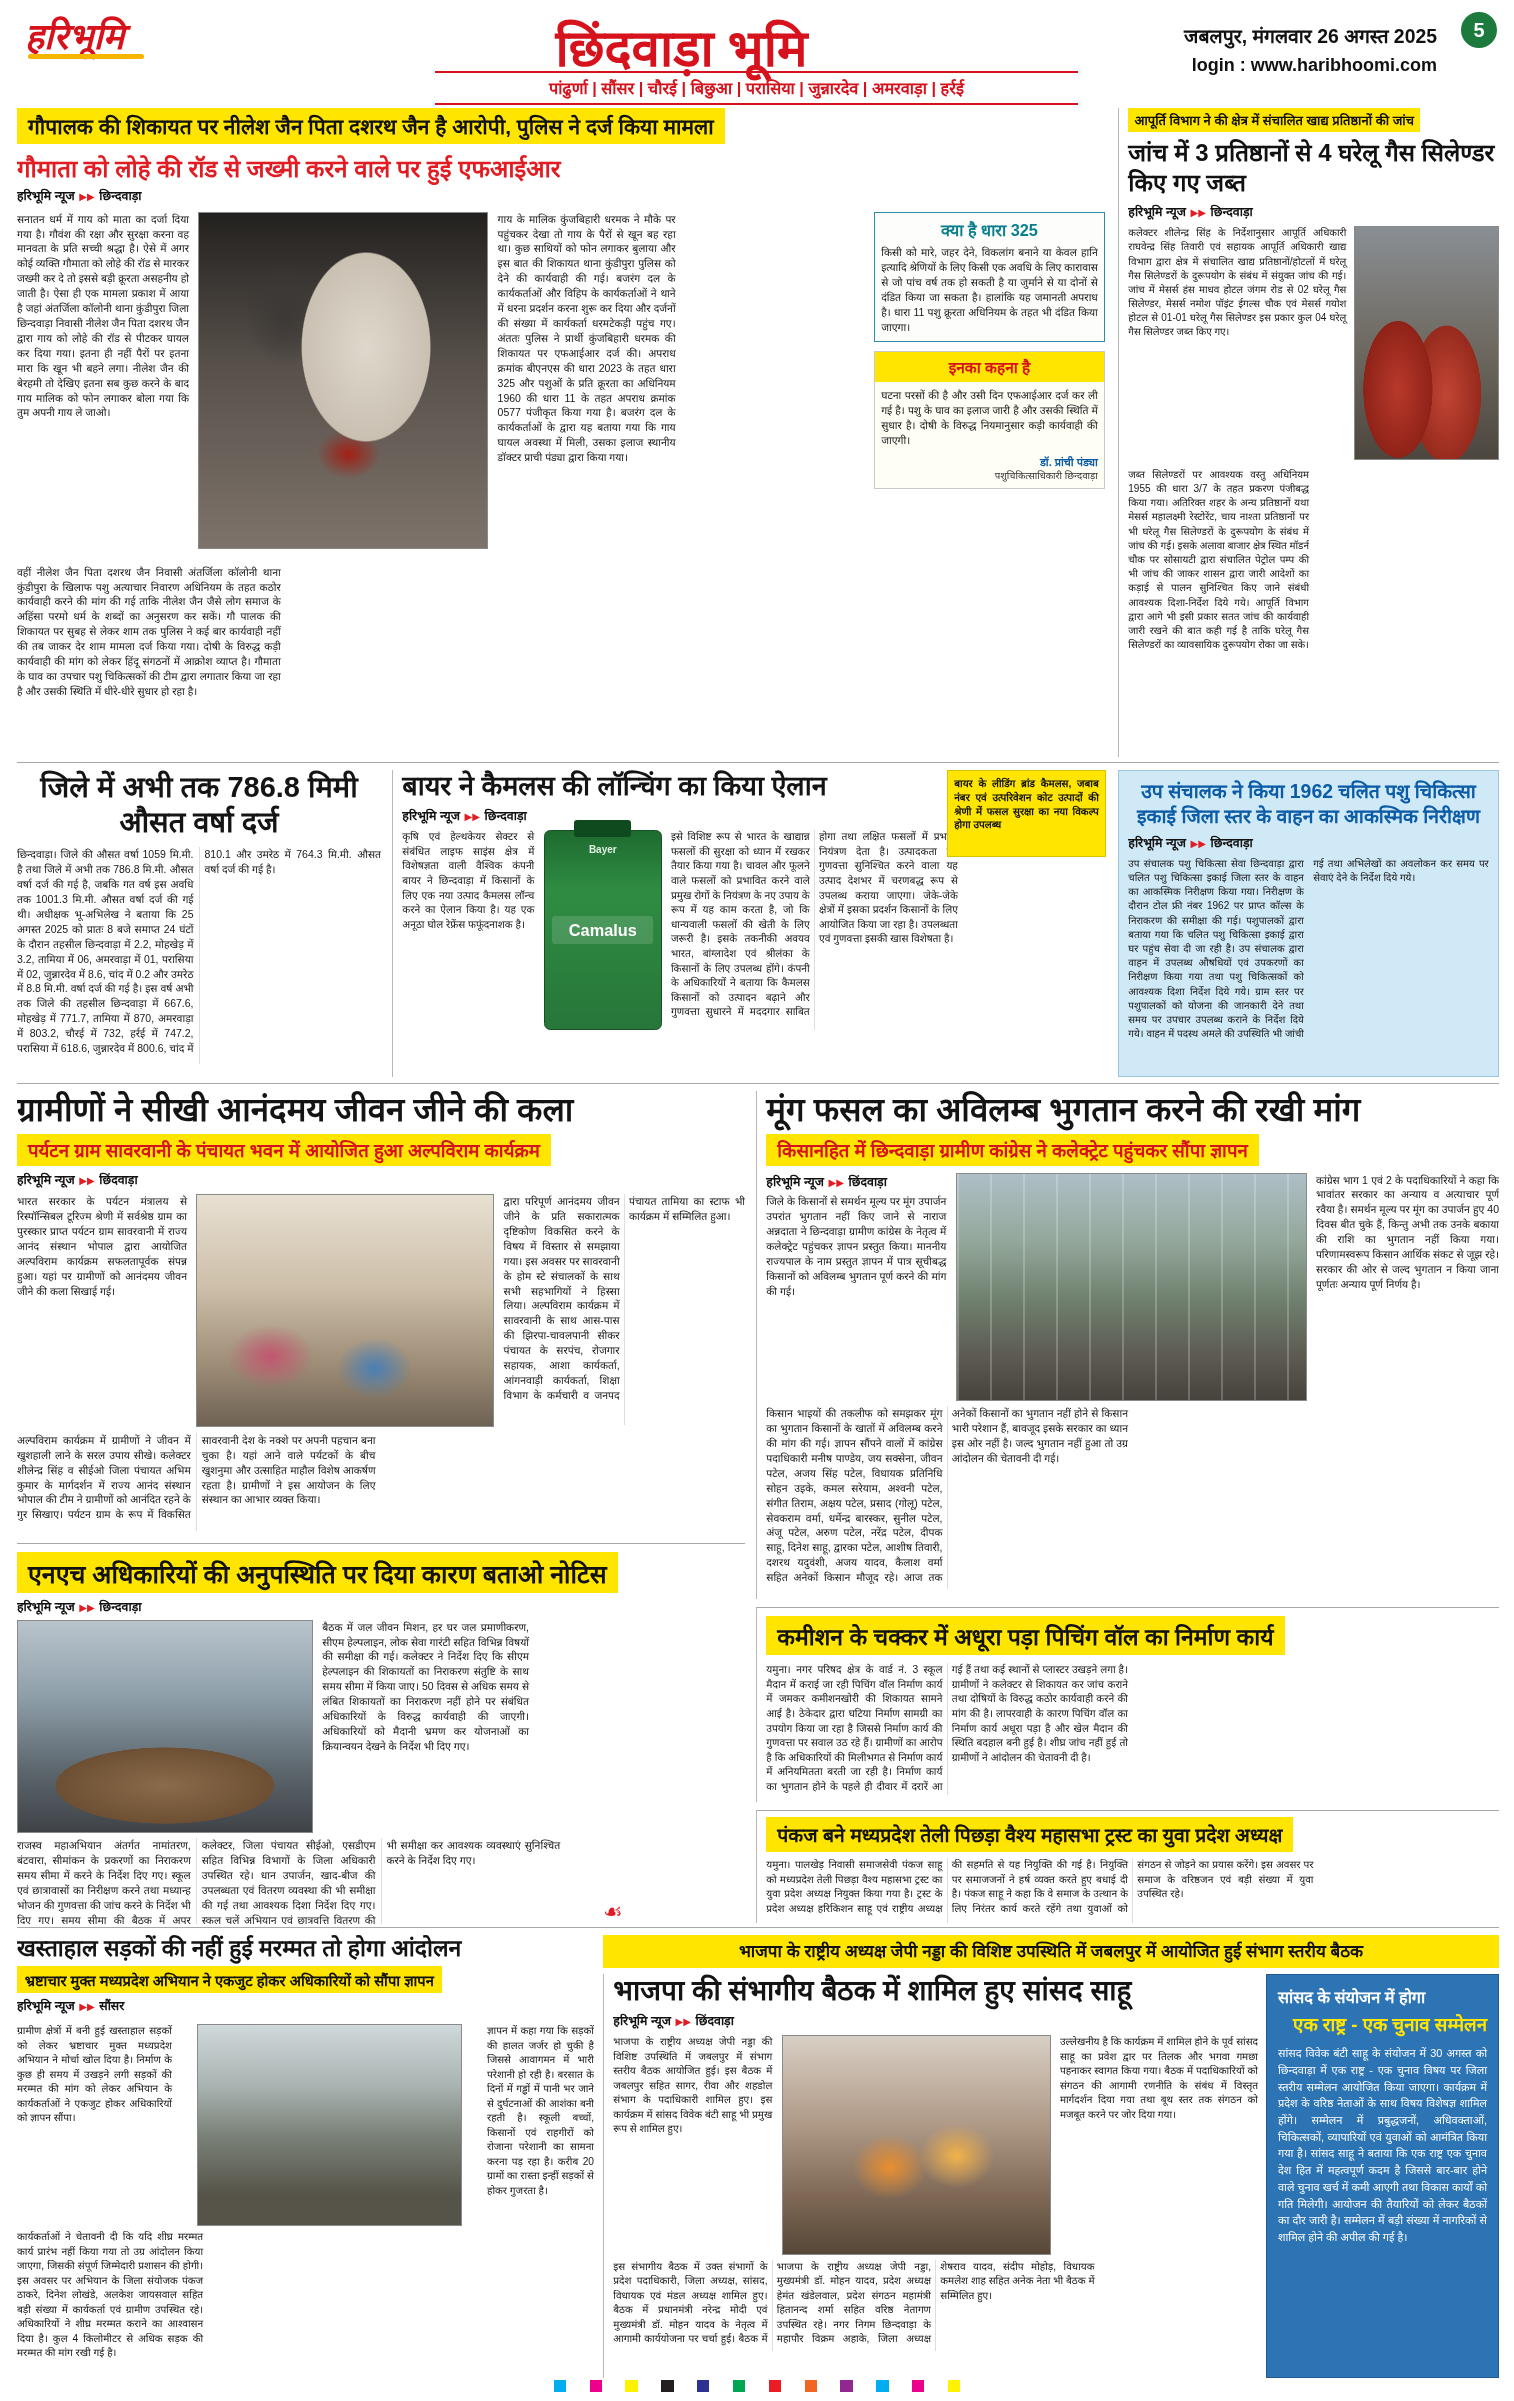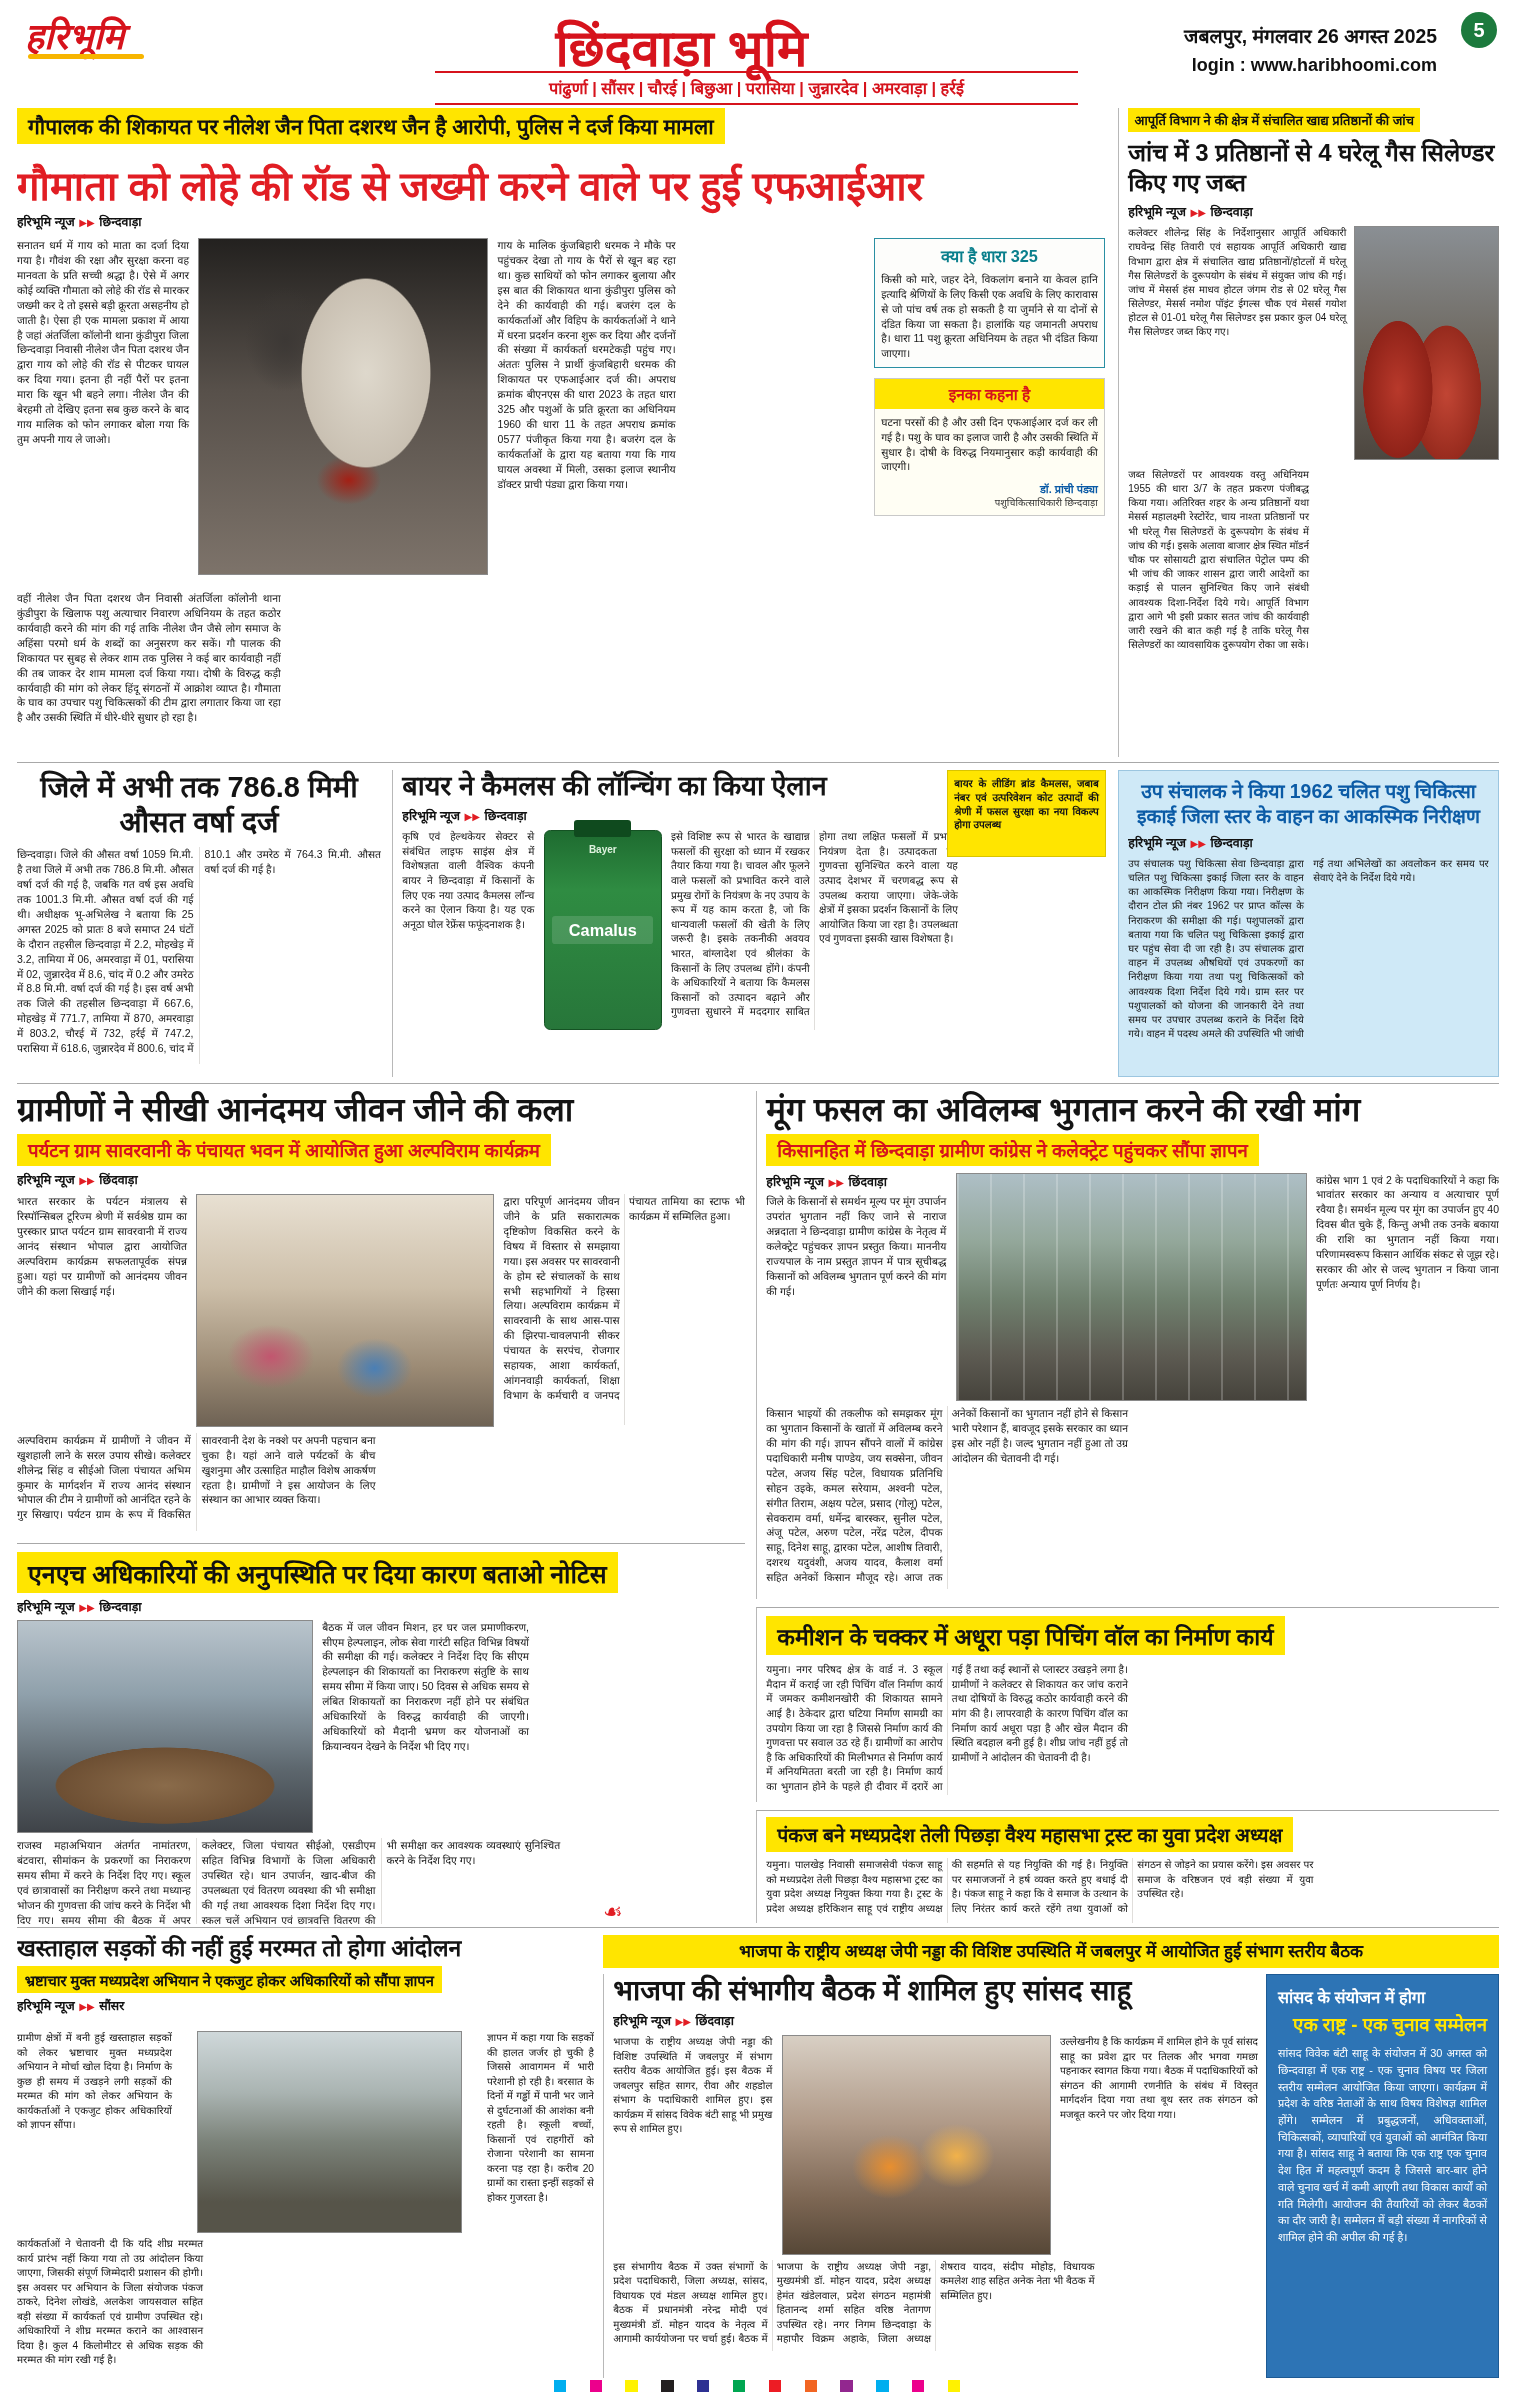--- a/index.html
+++ b/index.html
@@ -21,21 +21,21 @@
   .ky{display:inline-block;background:#ffe500;padding:3.9px 11px;font-weight:800;color:#111;}
   .byline{font-size:12.4px;font-weight:700;color:#111;margin-top:4.6px;}
   .byline .ar{color:#e11d23;margin:0 4.6px;font-size:10px;}
   .bt{font-size:10.5px;line-height:1.42;text-align:justify;color:#161616;}
   .photo{border:0.8px solid #8a8a8a;flex:none;}
   .rule{position:absolute;border-top:0.8px solid #a8a8a8;height:0;}
   h1,h2{margin:0;}
   .col-rules{column-rule:0.8px solid #e0dedb;}
   
   .sec-cow{position:absolute;left:17px;top:108px;width:1088px;height:649px;overflow:hidden;}
-  .cow-h{font-size:40px;font-weight:800;color:#e11d23;margin-top:19px;line-height:1.15;}
+  .cow-h{font-size:24px;font-weight:800;color:#e11d23;margin-top:11px;line-height:1.15;}
   .cow-kicker{font-size:21px;}
   .cow-main{display:flex;gap:9.3px;margin-top:7.7px;height:335px;}
   .cow-colA{width:172px;flex:none;}
   .ph-cow{width:288px;height:335px;background:
     radial-gradient(116px 170px at 58% 40%, #ded8cc 0%, #c9c0b2 55%, rgba(0,0,0,0) 56%),
     radial-gradient(46px 35px at 52% 72%, #a32015 0%, rgba(0,0,0,0) 70%),
     radial-gradient(54px 70px at 30% 30%, #3c3835 0%, rgba(0,0,0,0) 75%),
     linear-gradient(180deg,#23211f 0%,#57504a 45%,#7d736a 100%);}
   .cow-colB{flex:1;columns:2;column-gap:11px;column-fill:auto;height:335px;}
   .cow-colC{width:231px;flex:none;}
@@ -121,21 +121,21 @@
   .comm-h{font-size:23px;}
   .comm-body{margin-top:7.7px;columns:4;column-gap:9.3px;column-fill:auto;height:132px;font-size:10.3px;}
   .sec-pankaj{position:absolute;left:756px;top:1810px;width:743px;height:113px;border-left:0.8px solid #b8b8b8;border-top:0.8px solid #a8a8a8;
     padding:6.2px 0 0 9.3px;box-sizing:border-box;overflow:hidden;}
   .pk-h{font-size:19.4px;}
   .pk-body{margin-top:6.2px;columns:4;column-gap:9.3px;column-fill:auto;height:65px;font-size:10.2px;}
   
   .sec-roads{position:absolute;left:17px;top:1935px;width:577px;height:443px;overflow:hidden;}
   .roads-h{font-size:23px;font-weight:800;line-height:1.2;}
   .roads-sub{font-size:14.7px;margin-top:3.9px;padding:3.1px 7.7px;}
-  .roads-main{display:flex;gap:25px;margin-top:17px;height:200px;}
+  .roads-main{display:flex;gap:25px;margin-top:10px;height:200px;}
   .roads-colA{width:155px;flex:none;font-size:10.2px;}
   .ph-roadgrp{width:263px;height:200px;background:
     linear-gradient(180deg,#cfd8da 0%,#aab4b2 30%,#7b8279 55%,#565449 85%);}
   .roads-colB{flex:1;font-size:10.2px;}
   .roads-bottom{margin-top:6.2px;columns:3;column-gap:9.3px;column-fill:auto;height:136px;font-size:10.2px;}
   .ornament{position:absolute;left:603px;top:1899px;color:#e11d23;font-size:22px;}
   .kicker-bjp{position:absolute;left:603px;top:1935px;width:896px;height:33px;background:#ffe500;text-align:center;
     font-size:17px;font-weight:800;line-height:33px;color:#111;box-sizing:border-box;}
   .sec-bjp{position:absolute;left:603px;top:1974px;width:655px;height:404px;border-left:0.8px solid #b8b8b8;padding-left:9.3px;
     box-sizing:border-box;overflow:hidden;}

